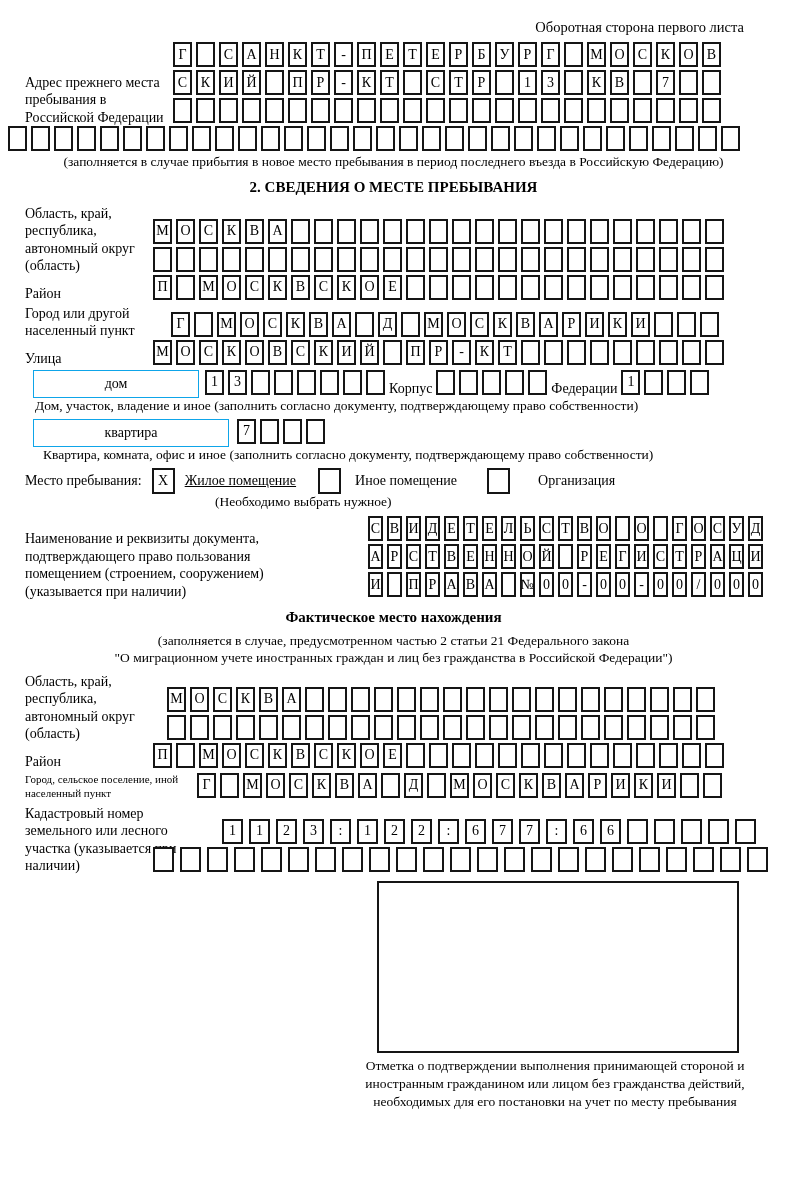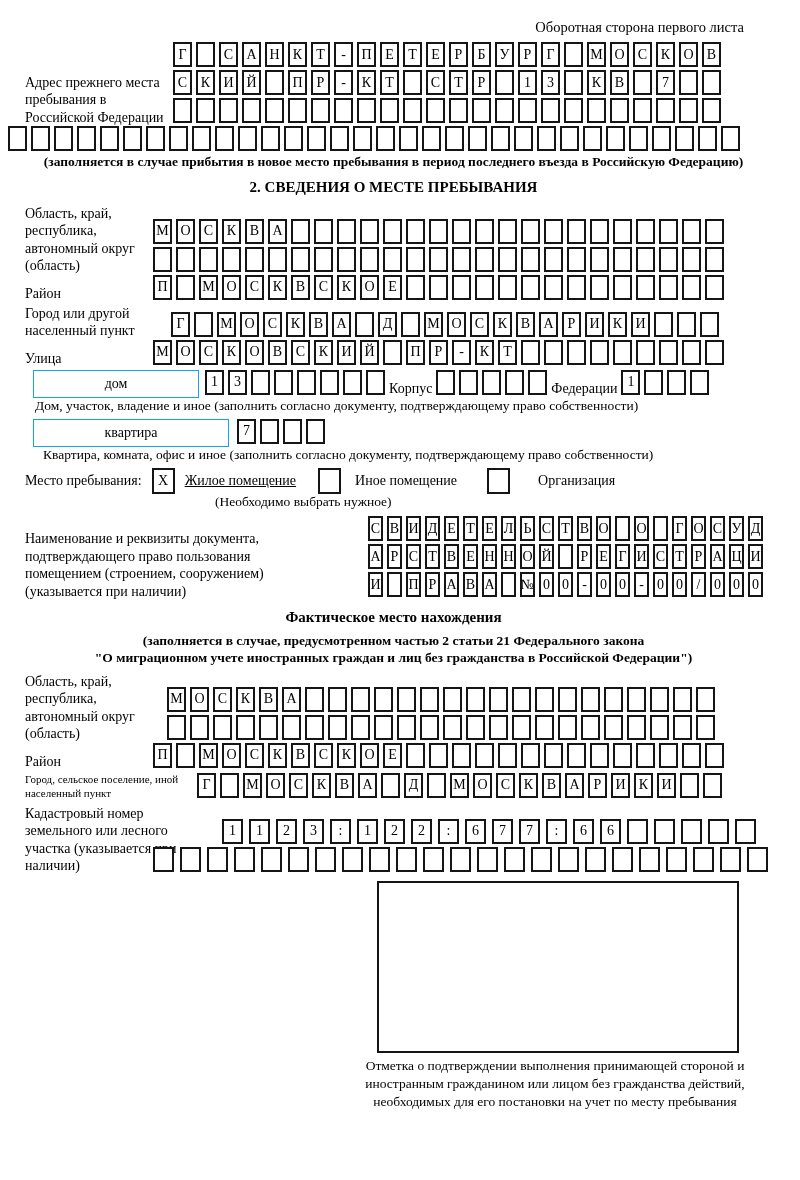--- a/index.html
+++ b/index.html
@@ -21,21 +21,21 @@
   .cell{
     flex:none;width:19px;height:25px;box-sizing:border-box;
     border:2px solid #151515;background:#fff;
     display:flex;align-items:center;justify-content:center;
     font-size:14px;line-height:1;
   }
   .doc-rows .cell{width:15px;}
   .kadrow{gap:6px;}
   .kadrow .cell{width:21px;}
   .caption{font-size:13.5px;}
-  .caption.center{text-align:center;font-weight:bold;}
+  .caption.center{text-align:center;}
   .sec-title{text-align:center;font-weight:bold;font-size:15px;margin:7px 0 6px 0;}
   .platebox{
     flex:none;box-sizing:border-box;border:1px solid #0ea5e9;height:28px;
     display:flex;align-items:center;justify-content:center;font-size:14px;background:#fff;
   }
   .inline-lbl{flex:none;font-size:14px;padding:4px 4px 0 4px;}
   .chk{
     flex:none;width:23px;height:26px;box-sizing:border-box;border:2px solid #151515;
     display:flex;align-items:center;justify-content:center;font-size:14px;background:#fff;
   }

